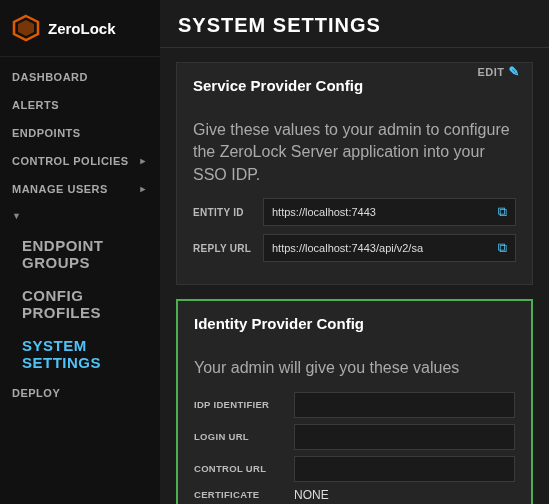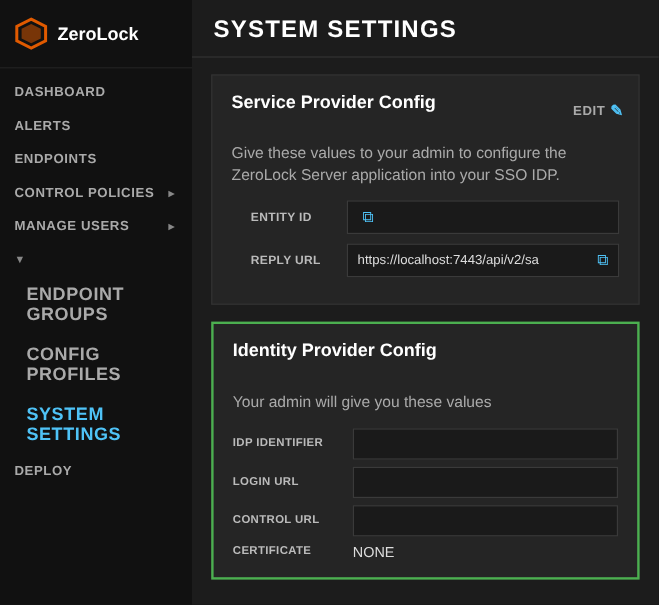--- a/index.html
+++ b/index.html
@@ -99,29 +99,29 @@
       padding: 14px 16px;
       position: relative;
     }
     .card-title {
       font-size: 15px;
       font-weight: bold;
       color: #fff;
       margin-bottom: 4px;
     }
     .card-subtitle {
-      font-size: 13px;
+      font-size: 16px;
       color: #aaa;
       margin-bottom: 12px;
       line-height: 1.4;
       margin-top: 25px;
     }
     .edit-btn {
       position: absolute;
-      top: 22px;
+      top: 1px;
       right: 12px;
       display: flex;
       align-items: center;
       gap: 4px;
       font-size: 11px;
       font-weight: bold;
       color: #aaa;
       cursor: pointer;
       background: none;
       border: none;
@@ -130,22 +130,20 @@
     .pencil-icon {
       color: #4fc3f7;
       font-size: 13px;
     }
 
     
     .form-row {
       display: flex;
       align-items: center;
       margin-bottom: 8px;
-      gap: 10px;
-      margin-left: 16px;
     }
     .form-label {
       font-size: 10px;
       font-weight: bold;
       color: #bbb;
       width: 70px;
       flex-shrink: 0;
       letter-spacing: 0.3px;
     }
     .form-value-box {
@@ -247,20 +245,21 @@
       <button class="edit-btn">
         <span>EDIT</span>
         <span class="pencil-icon">✎</span>
       </button>
       <div class="card-title">Service Provider Config</div>
       <div class="card-subtitle">Give these values to your admin to configure the ZeroLock Server application into your SSO IDP.</div>
 
       <div class="form-row">
         <span class="form-label">ENTITY ID</span>
         <div class="form-value-box">
+          <span>https://localhost:7443</span>
           <span class="copy-icon">⧉</span>
         </div>
       </div>
       <div class="form-row">
         <span class="form-label">REPLY URL</span>
         <div class="form-value-box">
           <span>https://localhost:7443/api/v2/sa</span>
           <span class="copy-icon">⧉</span>
         </div>
       </div>

